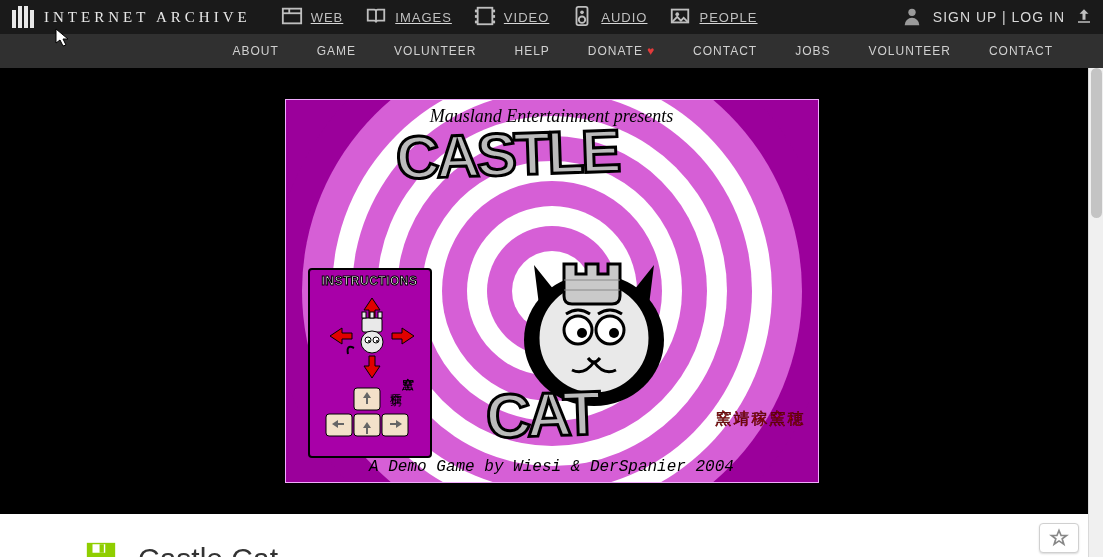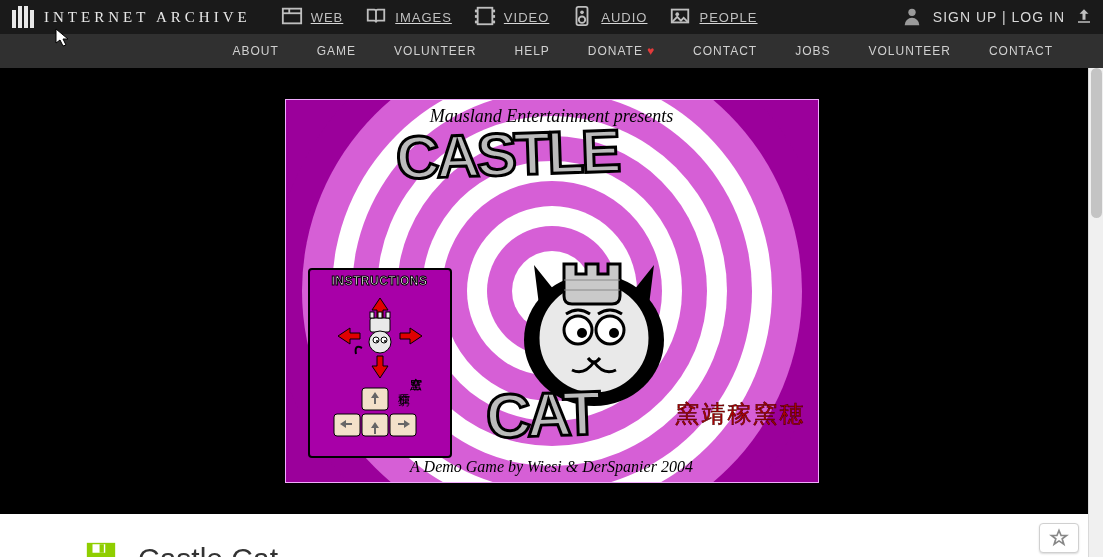--- a/index.html
+++ b/index.html
@@ -27,40 +27,40 @@
   
   .stage-wrap { background:#000; height:446px; display:flex; align-items:center; justify-content:center; }
   .stage { width:534px; height:384px; background:#9b009b; position:relative; overflow:hidden; border:1px solid #f0abfc; }
 
   
   .rings { position:absolute; inset:0; display:flex; align-items:center; justify-content:center; }
   .ring { position:absolute; border-radius:50%; }
 
   
   .presents { position:absolute; top:6px; left:0; right:0; text-align:center; font-family:"Brush Script MT","Comic Sans MS",cursive; font-style:italic; font-size:18px; color:#000; }
-  .bottomline { position:absolute; bottom:6px; left:0; right:0; text-align:center; font-family:Liberation Serif, serif; font-style:italic; font-size:16px; color:#000; }
+  .bottomline { position:absolute; bottom:6px; left:0; right:0; text-align:center; font-family:Liberation Mono, monospace; font-style:italic; font-size:16px; color:#000; }
 
   
   .cathead { position:absolute; left:230px; top:120px; }
 
   
   .title1 { position:absolute; top:20px; left:110px; font-family:"Arial Black",Impact,sans-serif; font-size:60px; font-weight:900; letter-spacing:-3px; color:#bcbcbc; -webkit-text-stroke:3px #000; transform:rotate(-2deg); }
   .title2 { position:absolute; bottom:32px; left:200px; font-family:"Arial Black",Impact,sans-serif; font-size:62px; font-weight:900; letter-spacing:-4px; color:#bcbcbc; -webkit-text-stroke:3px #000; transform:rotate(-2deg); }
 
   
-  .instr { position:absolute; left:22px; top:168px; width:144px; height:190px; background:#a800a8; border:2px solid #000; border-radius:4px; text-align:center; }
+  .instr { position:absolute; left:22px; top:168px; width:124px; height:190px; background:#a800a8; border:2px solid #000; border-radius:4px; text-align:center; }
   .instr-title { color:#fff; font-weight:bold; font-size:12px; letter-spacing:0.5px; margin-top:4px; -webkit-text-stroke:1px #000; }
   .arrow { fill:#e10000; stroke:#000; stroke-width:1; }
   .minicat { fill:#e9e9e9; stroke:#000; stroke-width:1; }
   .keycap { fill:#f3e1c9; stroke:#000; stroke-width:1; }
   .cjk { font-size:12px; }
 
   
   .startbox { position:absolute; right:12px; bottom:52px; text-align:center; }
-  .cjk-red { font-family:serif; color:#b00000; font-size:24px; letter-spacing:2px; -webkit-text-stroke:0.5px #400; }
+  .cjk-red { font-family:serif; color:#b00000; font-size:16px; letter-spacing:2px; -webkit-text-stroke:0.5px #400; }
   .startbtn { margin-top:6px; background:#fff; border:3px solid #000; border-radius:12px; padding:4px 10px; font-family:"Arial Black",Impact,sans-serif; font-size:16px; letter-spacing:0.5px; cursor:pointer; }
   .pointer { fill:#fff; stroke:#000; stroke-width:2; }
 
   
   .pagebody { padding:26px 0 0 84px; display:flex; align-items:center; gap:20px; }
   .disk-icon svg { width:34px; height:34px; }
   .page-title { font-size:30px; color:#333; font-weight:400; }
 
   
   .right-edge { position:fixed; right:0; top:68px; width:15px; height:489px; background:#f0f0f0; border-left:1px solid #d9d9d9; }

